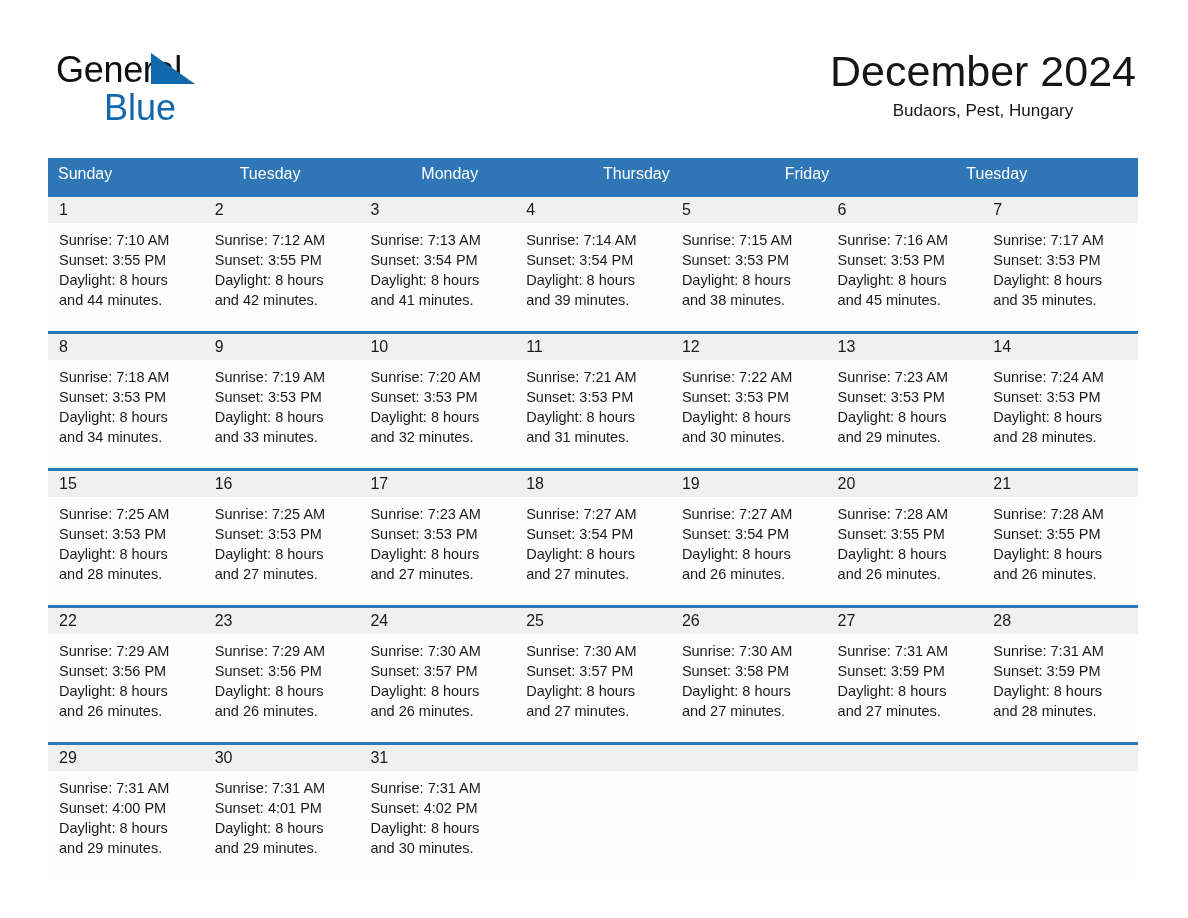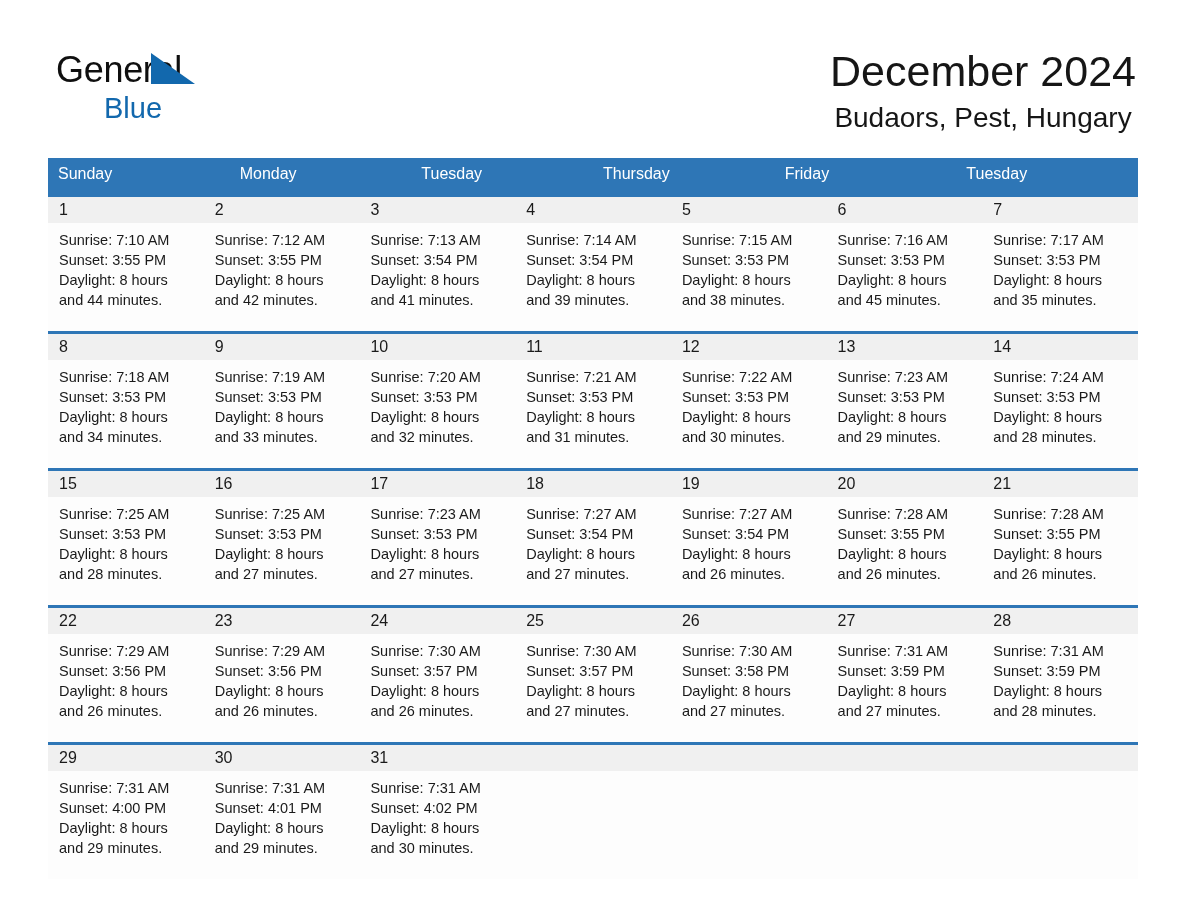--- a/index.html
+++ b/index.html
@@ -53,43 +53,42 @@
     top: 1px;
     width: 44px;
     height: 31px;
     background: #1268ad;
     clip-path: polygon(0 0, 100% 100%, 0 100%);
   }
   .brand-line2 {
     position: relative;
     margin-top: 2px;
     margin-left: 48px;
-    font-size: 29px;
+    font-size: 36px;
     line-height: 36px;
     color: #1268ad;
     font-weight: 400;
     white-space: nowrap;
   }
 
   .title-block {
     position: absolute;
     right: 52px;
     top: 46px;
     text-align: center;
   }
   .cal-title {
     font-size: 43px;
     line-height: 50px;
     color: #161616;
     font-weight: 400;
     white-space: nowrap;
   }
   .cal-subtitle {
-    margin-top: 7px;
-    font-size: 28px;
+    font-size: 17px;
     line-height: 29px;
     color: #161616;
     font-weight: 400;
     white-space: nowrap;
   }
 
   
   .calendar {
     position: absolute;
     left: 48px;
@@ -169,22 +168,22 @@
       <div class="cal-title">December 2024</div>
       <div class="cal-subtitle">Budaors, Pest, Hungary</div>
     </div>
 
   </div>
 
   <div class="calendar">
 
     <div class="weekdays">
       <div class="weekday">Sunday</div>
+      <div class="weekday">Tuesday</div>
       <div class="weekday">Monday</div>
-      <div class="weekday">Tuesday</div>
       <div class="weekday">Thursday</div>
       <div class="weekday">Friday</div>
       <div class="weekday">Tuesday</div>
     </div>
 
     <div id="weeks-container">
         <div class="week">
           <div class="week-daynums">
             <div class="daynum">1</div>
             <div class="daynum">2</div>

